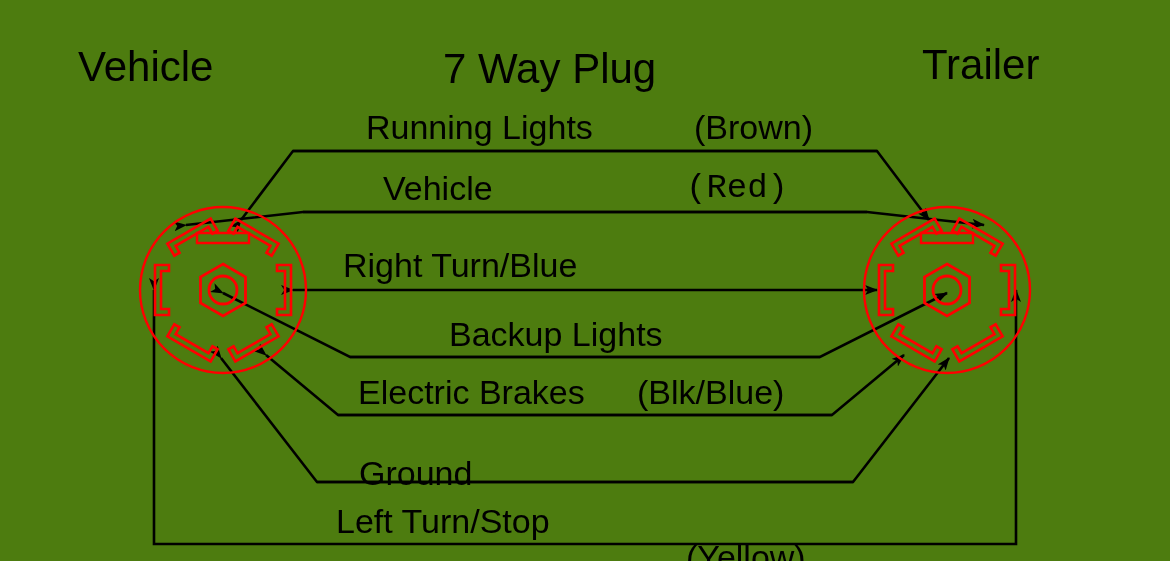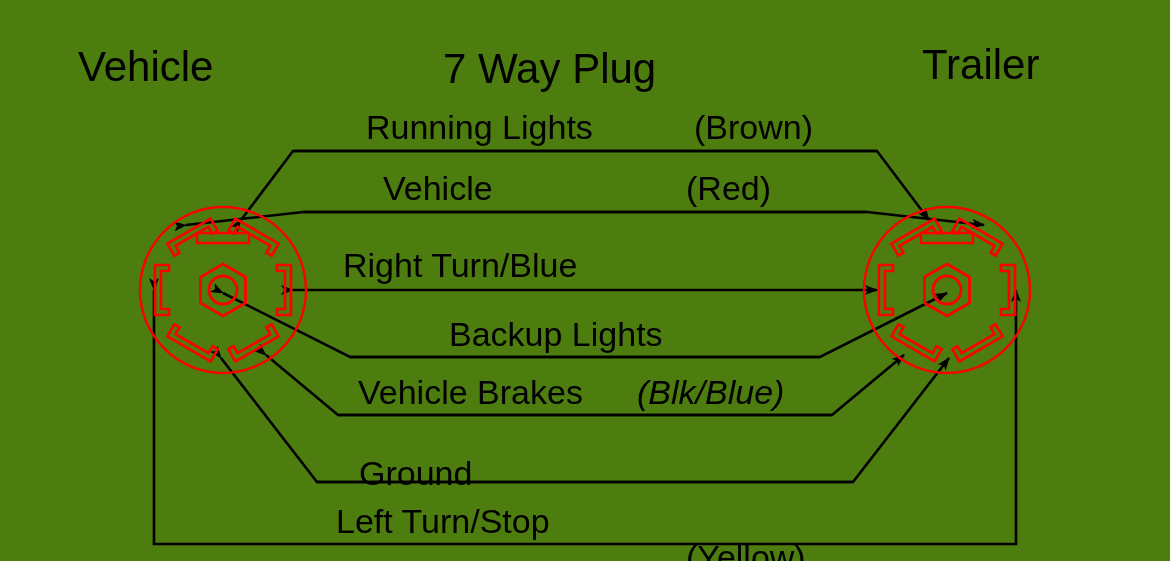--- a/index.html
+++ b/index.html
@@ -92,28 +92,28 @@
   <div class="lbl title" style="left:78px;top:46px;">Vehicle</div>
 
   <div class="lbl title" style="left:443px;top:48px;">7 Way Plug</div>
 
   <div class="lbl title" style="left:922px;top:44px;">Trailer</div>
 
   <div class="lbl row-name" style="left:366px;top:110px;">Running Lights</div>
   <div class="lbl row-color" style="left:694px;top:110px;">(Brown)</div>
 
   <div class="lbl row-name" style="left:383px;top:171px;">Vehicle</div>
-  <div class="lbl row-color" style="left:686px;top:171px;">(Red)</div>
+  <div class="lbl row-color" style="left:686px;top:171px;font-family:Liberation Mono, monospace;">(Red)</div>
 
   <div class="lbl row-name" style="left:343px;top:248px;">Right Turn/Blue</div>
 
   <div class="lbl row-name" style="left:449px;top:317px;">Backup Lights</div>
   <div class="lbl row-color" style="left:820px;top:317px;"></div>
 
-  <div class="lbl row-name" style="left:358px;top:375px;">Vehicle Brakes</div>
-  <div class="lbl row-color" style="left:637px;top:375px;font-style:italic;">(Blk/Blue)</div>
+  <div class="lbl row-name" style="left:358px;top:375px;">Electric Brakes</div>
+  <div class="lbl row-color" style="left:637px;top:375px;">(Blk/Blue)</div>
 
   <div class="lbl row-name" style="left:359px;top:441px;margin-top:15px;">Ground</div>
 
   <div class="lbl row-name" style="left:336px;top:504px;">Left Turn/Stop</div>
   <div class="lbl row-color" style="left:686px;top:504px;margin-top:36px;">(Yellow)</div>
 
 </div>
 
 </body></html>

